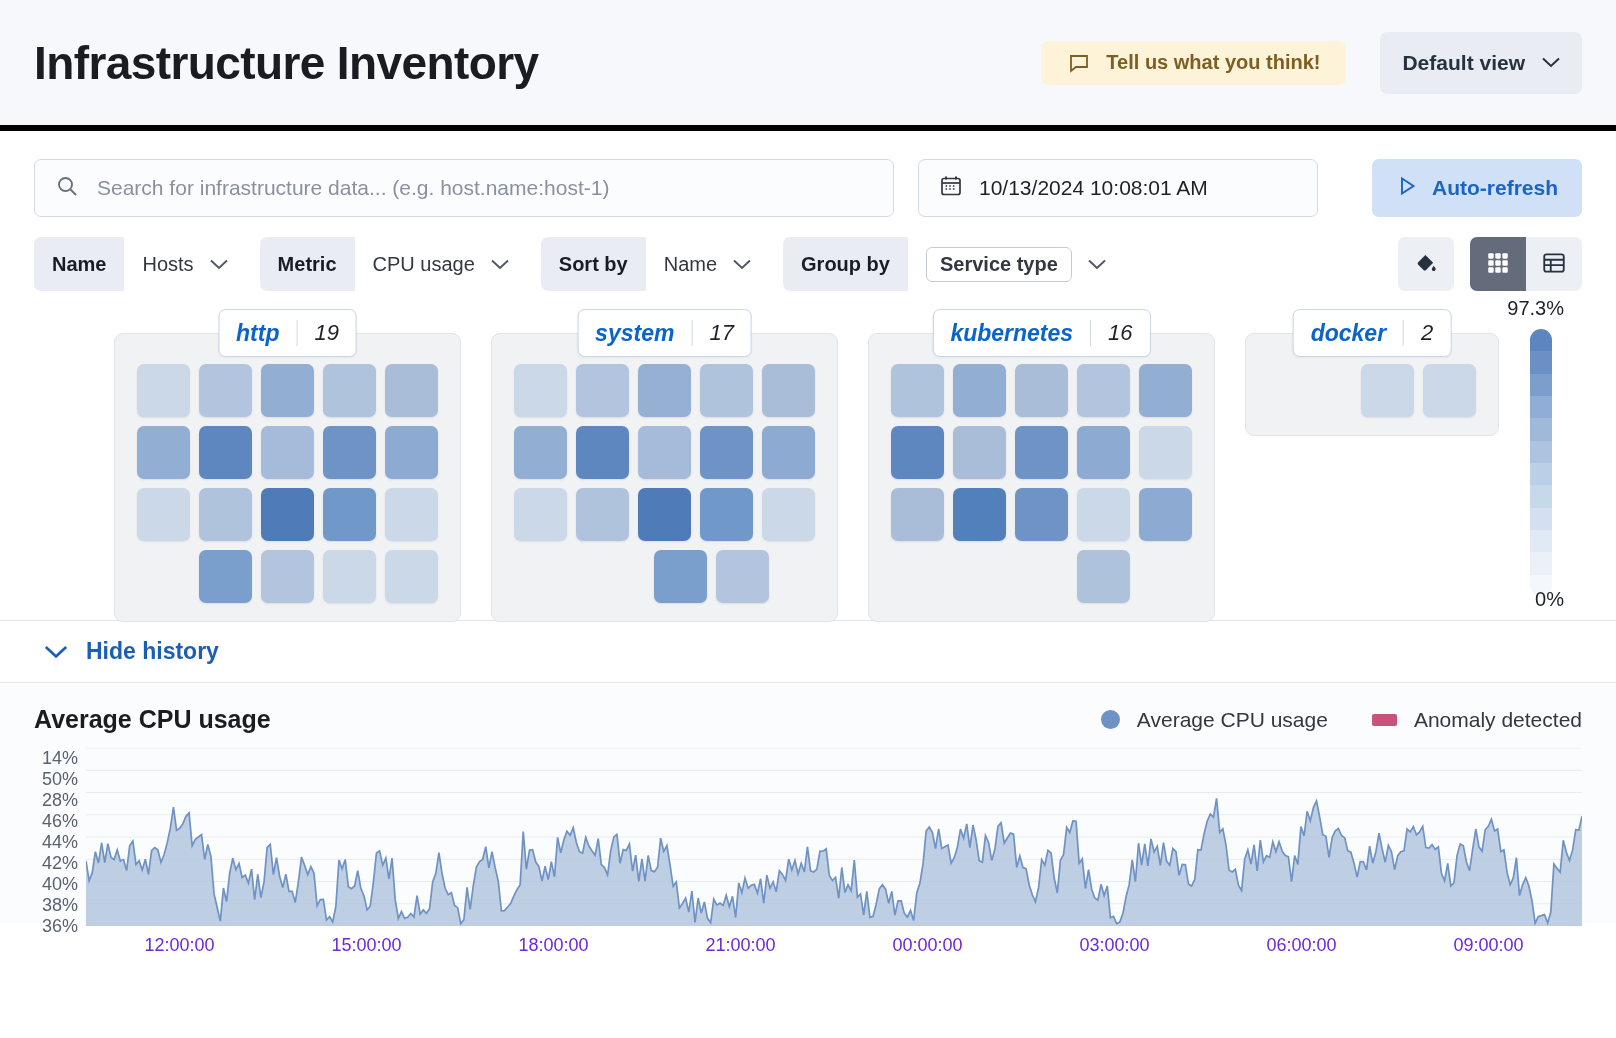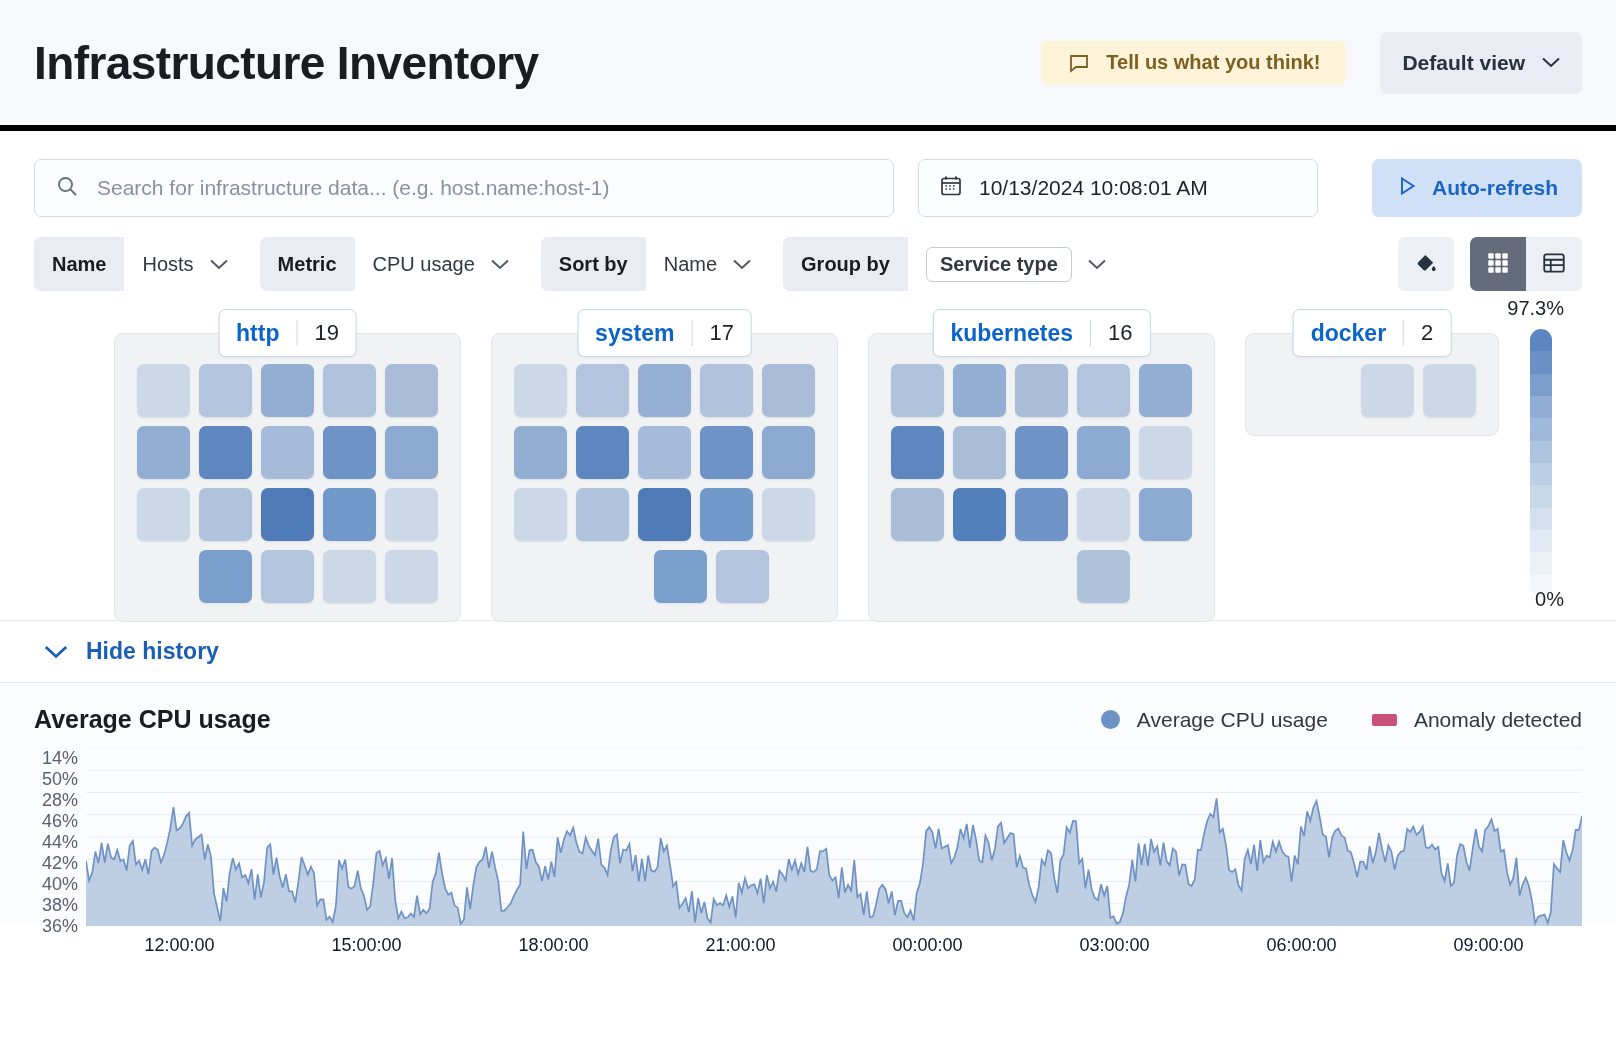--- a/index.html
+++ b/index.html
@@ -94,20 +94,21 @@
     position:relative; height:330px; padding:18px 34px 0 34px; background:#fff;
     border-bottom:1px solid #e3e6ed;
   }
   .groups{ display:flex; align-items:flex-start; gap:30px; padding-left:80px; }
   .group{ position:relative; }
   .group-chip{
     position:absolute; left:50%; transform:translateX(-50%); top:0;
     background:#fff; border:1px solid #c9d5e8; border-radius:7px;
     display:flex; align-items:center; height:48px; z-index:3;
     box-shadow:0 1px 2px rgba(20,30,60,.05);
+    font-style:italic;
   }
   .chip-name{ color:#0b64c9; font-size:23px; font-weight:700; padding:0 17px; }
   .chip-div{ width:1px; height:26px; background:#cfd6e2; }
   .chip-count{ color:#1e2128; font-size:22px; padding:0 17px; }
   .group-body{
     margin-top:24px; background:#f1f2f4; border:1px solid #e2e4e9; border-radius:9px;
     padding:30px 22px 18px 22px; display:flex; flex-direction:column; gap:9px;
   }
   .wrow{ display:flex; gap:9px; justify-content:center; }
   .wcell{ width:53px; height:53px; border-radius:7px; box-shadow:0 1px 2px rgba(30,40,70,.10); }
@@ -144,21 +145,21 @@
   .sq{ width:25px; height:12px; border-radius:2px; background:#c8527a; }
 
   .plot-wrap{ display:flex; margin-top:14px; }
   .yaxis{
     width:52px; display:flex; flex-direction:column; justify-content:space-between;
     font-size:18px; color:#5a6270; text-align:right; height:178px; padding-right:8px;
   }
   .plot{ position:relative; flex:1; height:178px; }
   .plot svg{ display:block; width:100%; height:178px; }
   .xaxis{
-    display:flex; margin-left:52px; margin-top:9px; font-size:18px; color:#0f172a;
+    display:flex; margin-left:52px; margin-top:9px; font-size:18px; color:#6d28d9;
   }
   .xaxis span{ flex:1; text-align:center; }
 </style>
 </head>
 <body>
 
 <div class="page-header">
   <div class="page-title">Infrastructure Inventory</div>
   <div class="header-right">
     <button class="feedback-btn">

